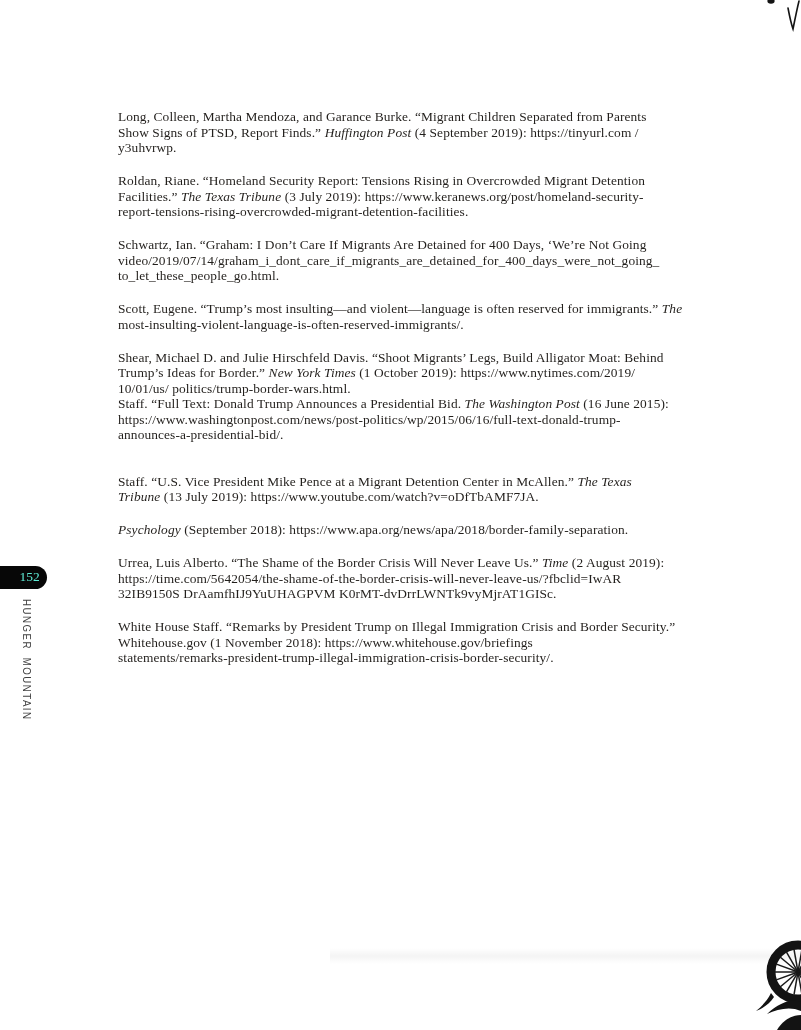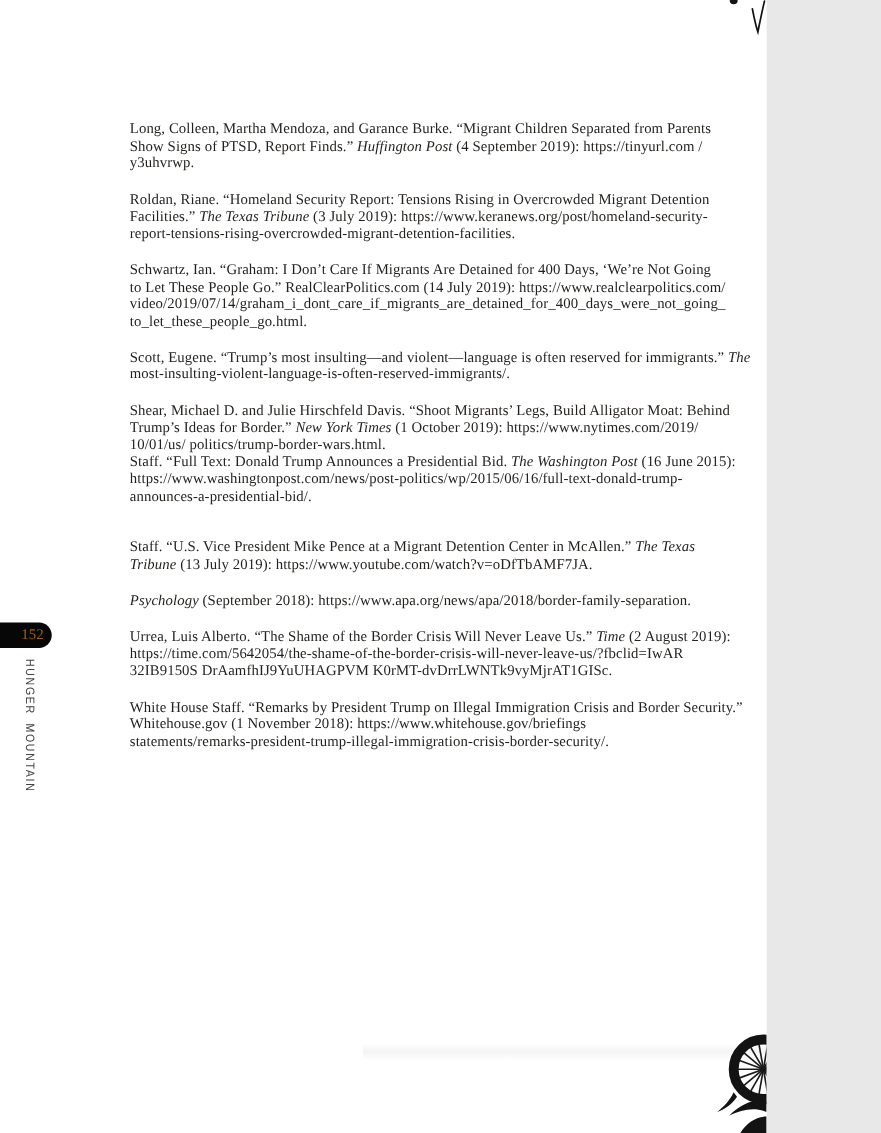--- a/index.html
+++ b/index.html
@@ -1,18 +1,18 @@
 <!DOCTYPE html>
 <html><head>
 <meta charset="utf-8">
 <style>
   html,body{margin:0;padding:0;background:#e8e8e8;}
   .page{
     position:relative;
-    width:697px;height:1030px;
+    width:801px;height:1030px;
     background:#ffffff;
     overflow:hidden;
     font-family:"Liberation Serif","DejaVu Serif",serif;
     color:#221f1c;
   }
   .bib{
     position:absolute;
     left:118px;top:109px;width:606px;
   }
   .bib-entry{
@@ -23,21 +23,21 @@
   }
   .bib-entry.gap-large{margin-top:31px;}
   .bib-line{display:block;white-space:nowrap;}
   .bib-line em{}
   .page-tab{
     position:absolute;
     left:0;top:566px;
     width:47px;height:23px;
     background:#070707;
     border-radius:0 12px 12px 0;
-    color:#a16207;
+    color:#5eead4;
     font-size:13.5px;
     line-height:22px;
     text-align:center;
     padding-left:12px;
     box-sizing:border-box;
   }
   .journal-spine{
     position:absolute;
     left:33px;top:599px;
     transform-origin:0 0;
@@ -74,21 +74,20 @@
         <span class="bib-line"><span>Show Signs of PTSD, Report Finds.” </span><em>Huffington Post</em><span> (4 September 2019): https://tinyurl.com /</span></span>
         <span class="bib-line"><span>y3uhvrwp.</span></span>
       </p>
       <p class="bib-entry">
         <span class="bib-line"><span>Roldan, Riane. “Homeland Security Report: Tensions Rising in Overcrowded Migrant Detention</span></span>
         <span class="bib-line"><span>Facilities.” </span><em>The Texas Tribune</em><span> (3 July 2019): https://www.keranews.org/post/homeland-security-</span></span>
         <span class="bib-line"><span>report-tensions-rising-overcrowded-migrant-detention-facilities.</span></span>
       </p>
       <p class="bib-entry">
         <span class="bib-line"><span>Schwartz, Ian. “Graham: I Don’t Care If Migrants Are Detained for 400 Days, ‘We’re Not Going</span></span>
-        <span class="bib-line"><span>to Let These People Go.” RealClearPolitics.com (14 July 2019): https://www.realclearpolitics.com/</span></span>
         <span class="bib-line"><span>video/2019/07/14/graham_i_dont_care_if_migrants_are_detained_for_400_days_were_not_going_</span></span>
         <span class="bib-line"><span>to_let_these_people_go.html.</span></span>
       </p>
       <p class="bib-entry">
         <span class="bib-line"><span>Scott, Eugene. “Trump’s most insulting—and violent—language is often reserved for immigrants.” </span><em>The</em></span>
         <span class="bib-line"><span>most-insulting-violent-language-is-often-reserved-immigrants/.</span></span>
       </p>
       <p class="bib-entry">
         <span class="bib-line"><span>Shear, Michael D. and Julie Hirschfeld Davis. “Shoot Migrants’ Legs, Build Alligator Moat: Behind</span></span>
         <span class="bib-line"><span>Trump’s Ideas for Border.” </span><em>New York Times</em><span> (1 October 2019): https://www.nytimes.com/2019/</span></span>

